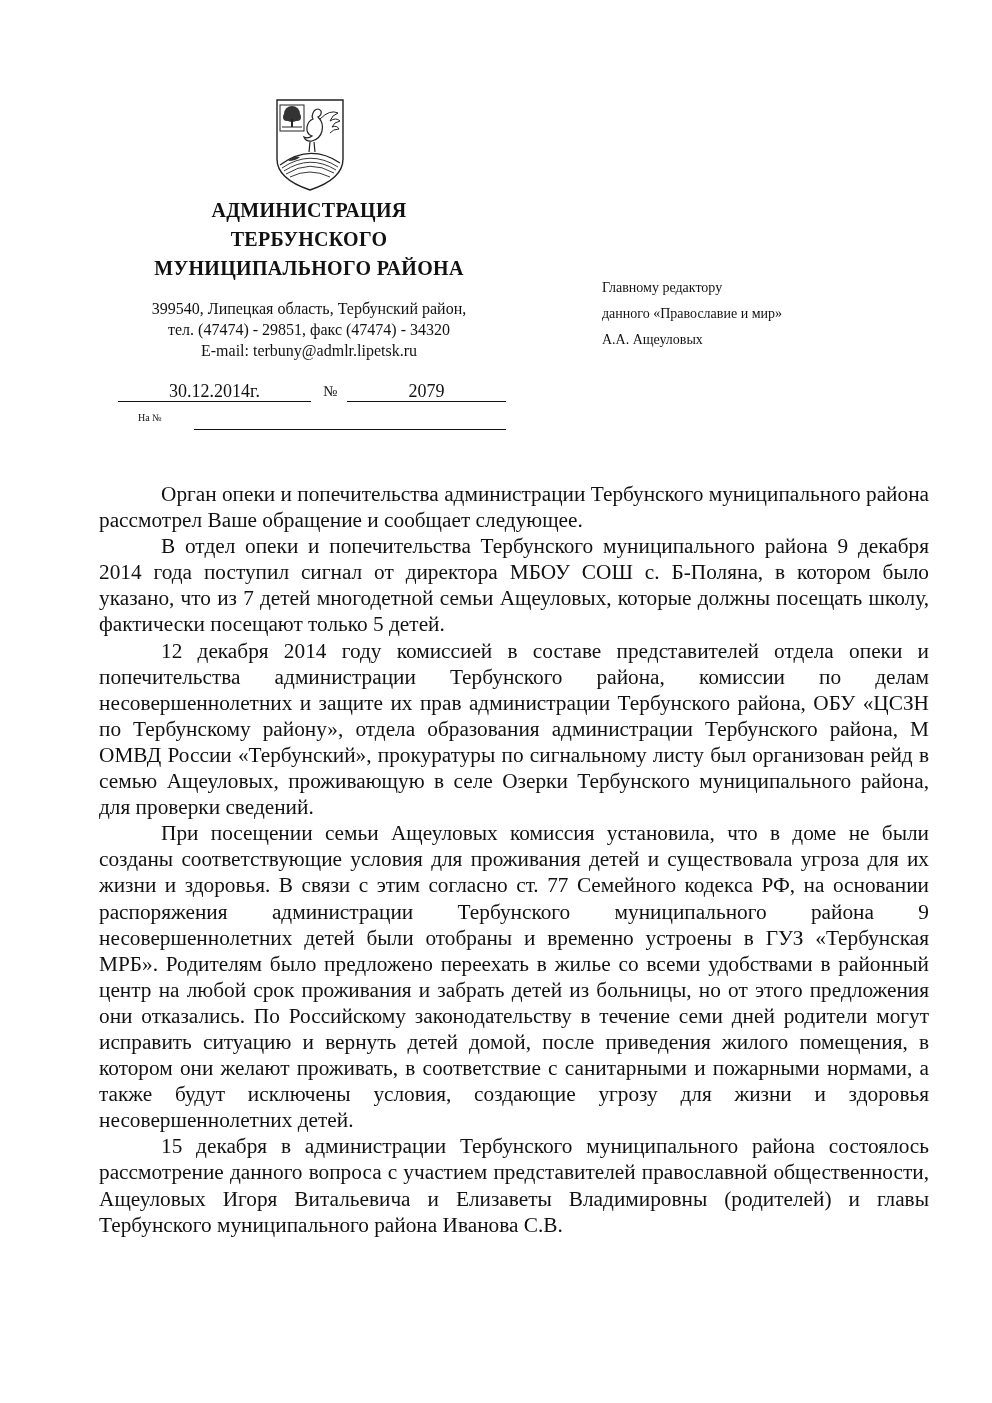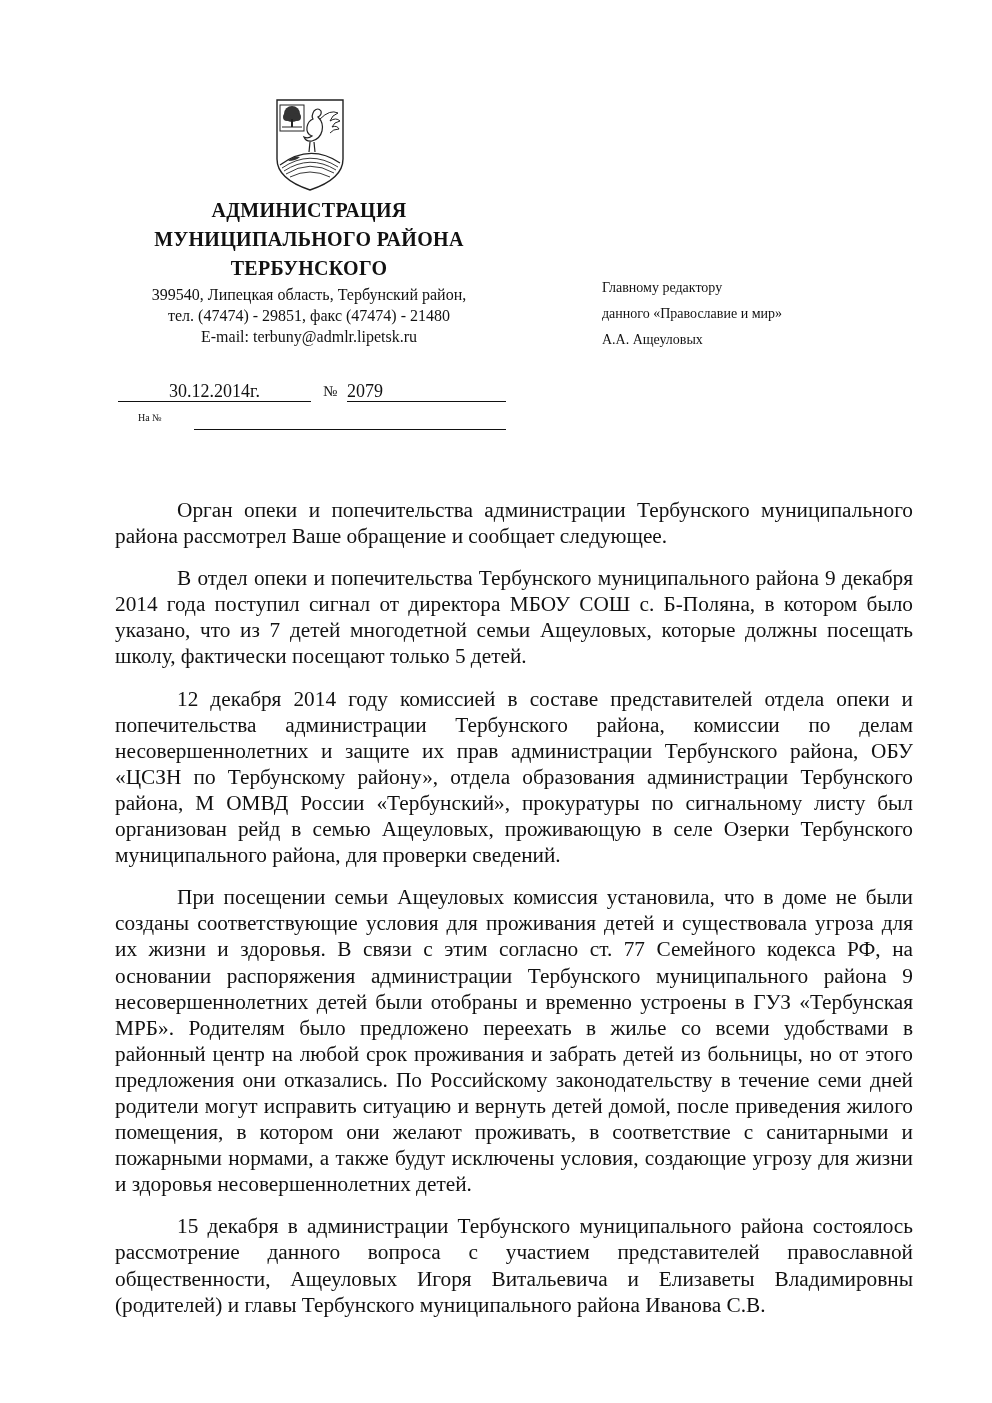--- a/index.html
+++ b/index.html
@@ -37,21 +37,21 @@
   .org-name {
     font-weight: bold;
     font-size: 20px;
     line-height: 29px;
     letter-spacing: 0.3px;
   }
   .org-name div { white-space: nowrap; }
   .address {
     font-size: 16px;
     line-height: 21px;
-    margin-top: 1px;
+    margin-top: 15px;
   }
   .address div { white-space: nowrap; }
   .reg-row {
     position: absolute;
     left: 110px;
     top: 381px;
     width: 390px;
     height: 22px;
     font-size: 18px;
   }
@@ -69,20 +69,21 @@
     left: 205px; top: 0;
     font-size: 15px;
     line-height: 20px;
   }
   .reg-no {
     position: absolute;
     left: 229px; top: 0;
     width: 159px;
     border-bottom: 1.5px solid #111;
     height: 20px;
+    text-align: center;
     line-height: 20px;
   }
   .ref-row {
     position: absolute;
     left: 130px;
     top: 410px;
     width: 370px;
     height: 22px;
     font-size: 10px;
   }
@@ -108,21 +109,21 @@
   .body-text {
     position: absolute;
     left: 91px;
     top: 481px;
     width: 830px;
     font-size: 21.3px;
     line-height: 26.1px;
     text-align: justify;
   }
   .body-text p {
-    margin: 16px;
+    margin: 0;
     text-indent: 62px;
   }
 </style>
 </head>
 <body>
 
 <div class="page">
 
   <div class="emblem">
     <svg width="72" height="96" viewBox="0 0 72 96" xmlns="http://www.w3.org/2000/svg">
@@ -147,26 +148,26 @@
       <path d="M10 74 Q36 57 62 73" fill="none" stroke="#222" stroke-width="0.9"></path>
       <path d="M12 77 Q36 62 60 76" fill="none" stroke="#222" stroke-width="0.9"></path>
       <path d="M14 64 q6 -6 12 -4 q-4 4 -12 4z" fill="#333"></path>
       <path d="M16 80 Q36 70 56 80" fill="none" stroke="#222" stroke-width="0.9"></path>
     </svg>
   </div>
 
   <div class="letterhead">
     <div class="org-name">
       <div>АДМИНИСТРАЦИЯ</div>
+      <div>ТЕРБУНСКОГО</div>
       <div>МУНИЦИПАЛЬНОГО РАЙОНА</div>
-      <div>ТЕРБУНСКОГО</div>
     </div>
     <div class="address">
       <div>399540, Липецкая область, Тербунский район,</div>
-      <div>тел. (47474) - 29851, факс (47474) - 21480</div>
+      <div>тел. (47474) - 29851, факс (47474) - 34320</div>
       <div>E-mail: terbuny@admlr.lipetsk.ru</div>
     </div>
   </div>
 
   <div class="reg-row">
     <div class="reg-date">30.12.2014г.</div>
     <div class="reg-no-label">№</div>
     <div class="reg-no">2079</div>
   </div>
 

